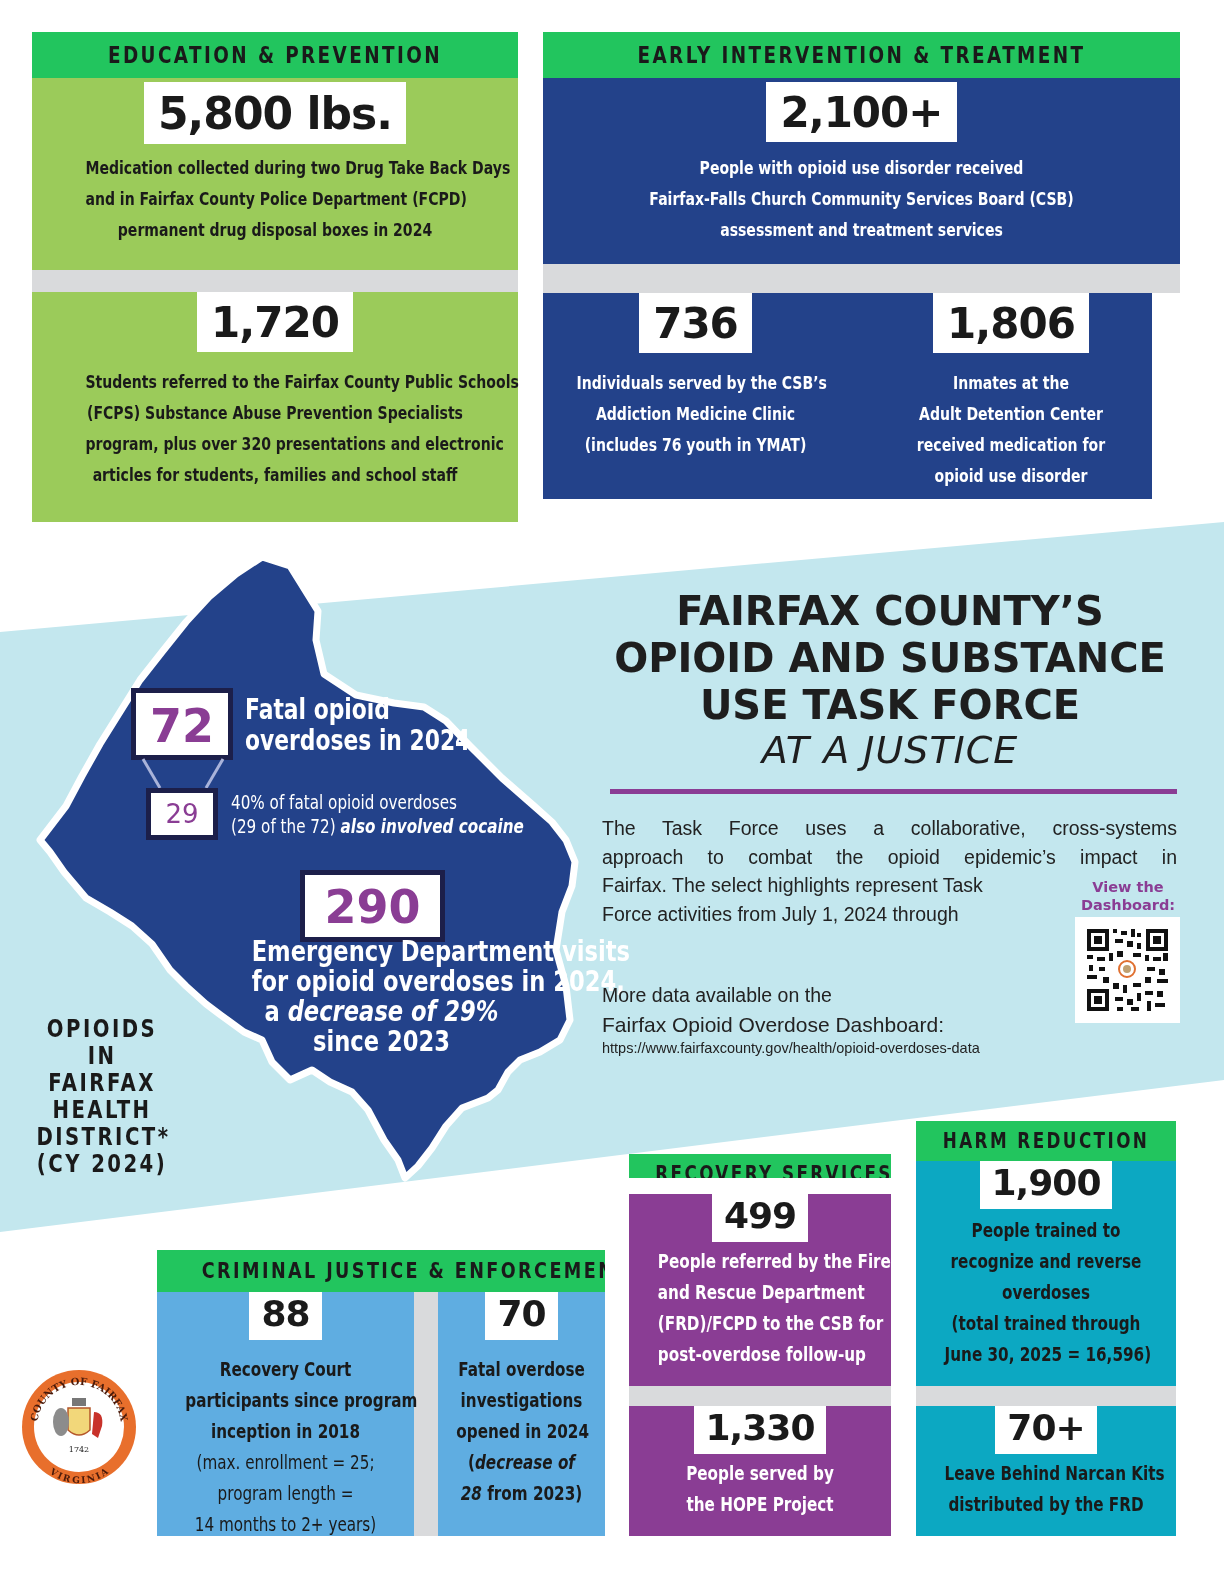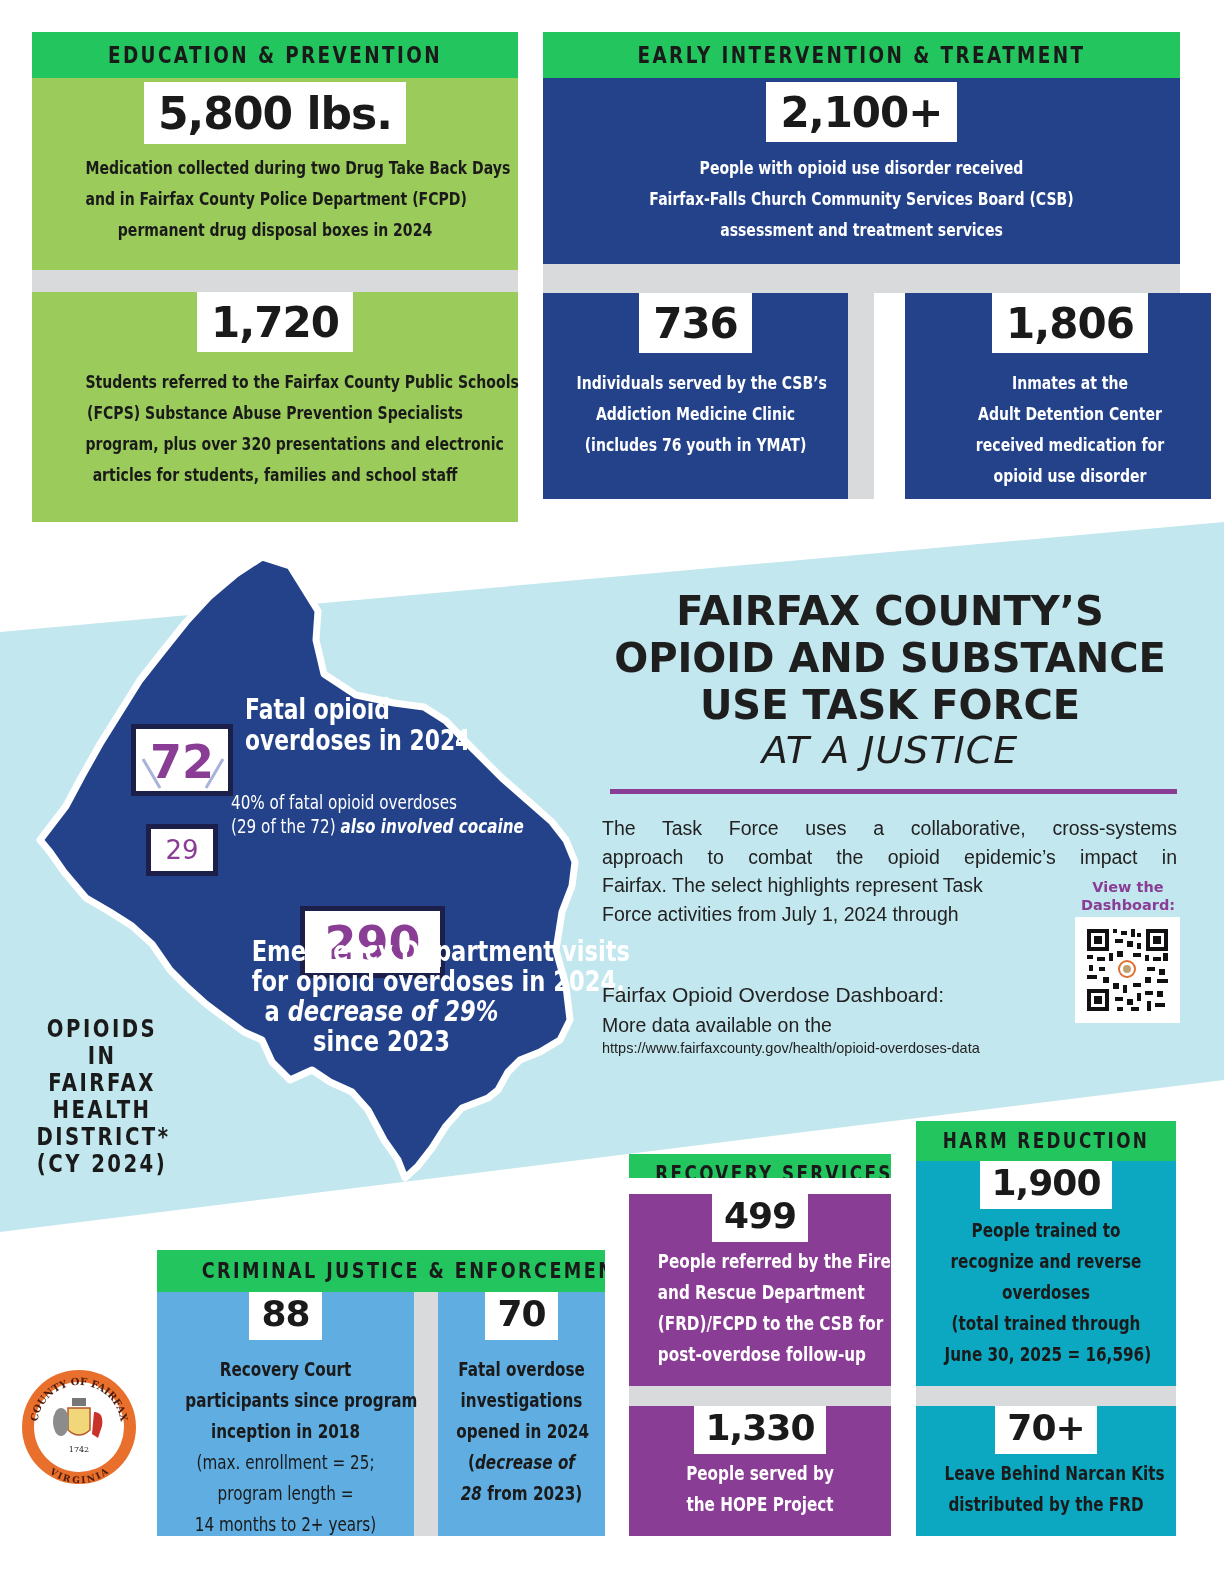--- a/index.html
+++ b/index.html
@@ -15,21 +15,21 @@
   .desc { font-family: "DejaVu Sans", sans-serif; font-weight: bold; font-size: 18px; line-height: 31px;
           display: block; transform: scaleX(0.78); transform-origin: center top; white-space: nowrap; }
   .green { background: #9bcb5a; }
   .navy { background: #23428a; color: #fff; }
   .lblue { background: #5fade1; }
   .purple { background: #8a3d94; color: #fff; }
   .teal { background: #0ca8c2; }
 
   #band { position: absolute; left: 0; top: 0; width: 1224px; height: 1584px; }
   .pbox { position: absolute; background: #fff; border: 5px solid #1c1f4a; color: #8a3d94;
-          font-family: "DejaVu Sans", sans-serif; font-weight: bold; text-align: center; line-height: 1; margin-top: 36px; }
+          font-family: "DejaVu Sans", sans-serif; font-weight: bold; text-align: center; line-height: 1; }
   .map-text { position: absolute; color: #fff; font-family: "DejaVu Sans", sans-serif; font-weight: bold;
               white-space: nowrap; transform-origin: left top; }
 
   .title { position: absolute; left: 585px; top: 588px; width: 610px; text-align: center;
            font-family: "DejaVu Sans", sans-serif; font-weight: bold; font-size: 40px; line-height: 47px;
            color: #1e1e1e; }
   .subtitle { position: absolute; left: 585px; top: 728px; width: 610px; text-align: center;
            font-family: "DejaVu Sans", sans-serif; font-style: italic; font-size: 38px; color: #1e1e1e; letter-spacing: 1px;}
   .rule { position: absolute; left: 610px; top: 789px; width: 567px; height: 5px; background: #8a3d94; }
   .intro { position: absolute; left: 602px; top: 814px; width: 575px; font-family: "Liberation Sans", sans-serif;
@@ -94,21 +94,21 @@
 <div class="block" style="left:543px;top:264px;width:637px;height:29px;background:#d9dadc;"></div>
 <div class="block" style="left:848px;top:293px;width:26px;height:206px;background:#d9dadc;"></div>
 <div class="panel navy" style="left:543px;top:293px;width:305px;height:206px;">
   <div><span class="num" style="font-size:42px;padding:10px 14px 8px;">736</span></div>
   <div style="margin-top:14px;">
     <span class="desc">Individuals served by the CSB’s</span>
     <span class="desc">Addiction Medicine Clinic</span>
     <span class="desc">(includes 76 youth in YMAT)</span>
   </div>
 </div>
-<div class="panel navy" style="left:905px;top:293px;width:306px;height:206px;padding-left:24px;">
+<div class="panel navy" style="left:846px;top:293px;width:306px;height:206px;padding-left:24px;">
   <div><span class="num" style="font-size:42px;padding:10px 14px 8px;">1,806</span></div>
   <div style="margin-top:14px;">
     <span class="desc">Inmates at the</span>
     <span class="desc">Adult Detention Center</span>
     <span class="desc">received medication for</span>
     <span class="desc">opioid use disorder</span>
   </div>
 </div>
 
 <div class="pbox" style="left:131px;top:688px;width:102px;height:72px;font-size:46px;padding-top:10px;">
@@ -155,22 +155,22 @@
 <div class="subtitle">AT A JUSTICE</div>
 <div class="rule"></div>
 
 <div class="intro">
   <div class="intro-full">The Task Force uses a collaborative, cross-systems</div>
   <div class="intro-full">approach to combat the opioid epidemic’s impact in</div>
   <div class="intro-narrow">Fairfax. The select highlights represent Task</div>
   <div class="intro-narrow">Force activities from July 1, 2024 through</div>
 </div>
 <div class="more">
+  <div>More data available on the</div>
   <div style="font-size:21px;">Fairfax Opioid Overdose Dashboard:</div>
-  <div>More data available on the</div>
 </div>
 <div class="url">https://www.fairfaxcounty.gov/health/opioid-overdoses-data</div>
 <div class="view-dash">
   <div>View the</div>
   <div>Dashboard:</div>
 </div>
 <div class="qr">
   <svg width="105" height="106" viewBox="0 0 105 106">
     <rect x="12" y="12" width="81" height="82" fill="#fff"></rect>
     <g fill="#111">

